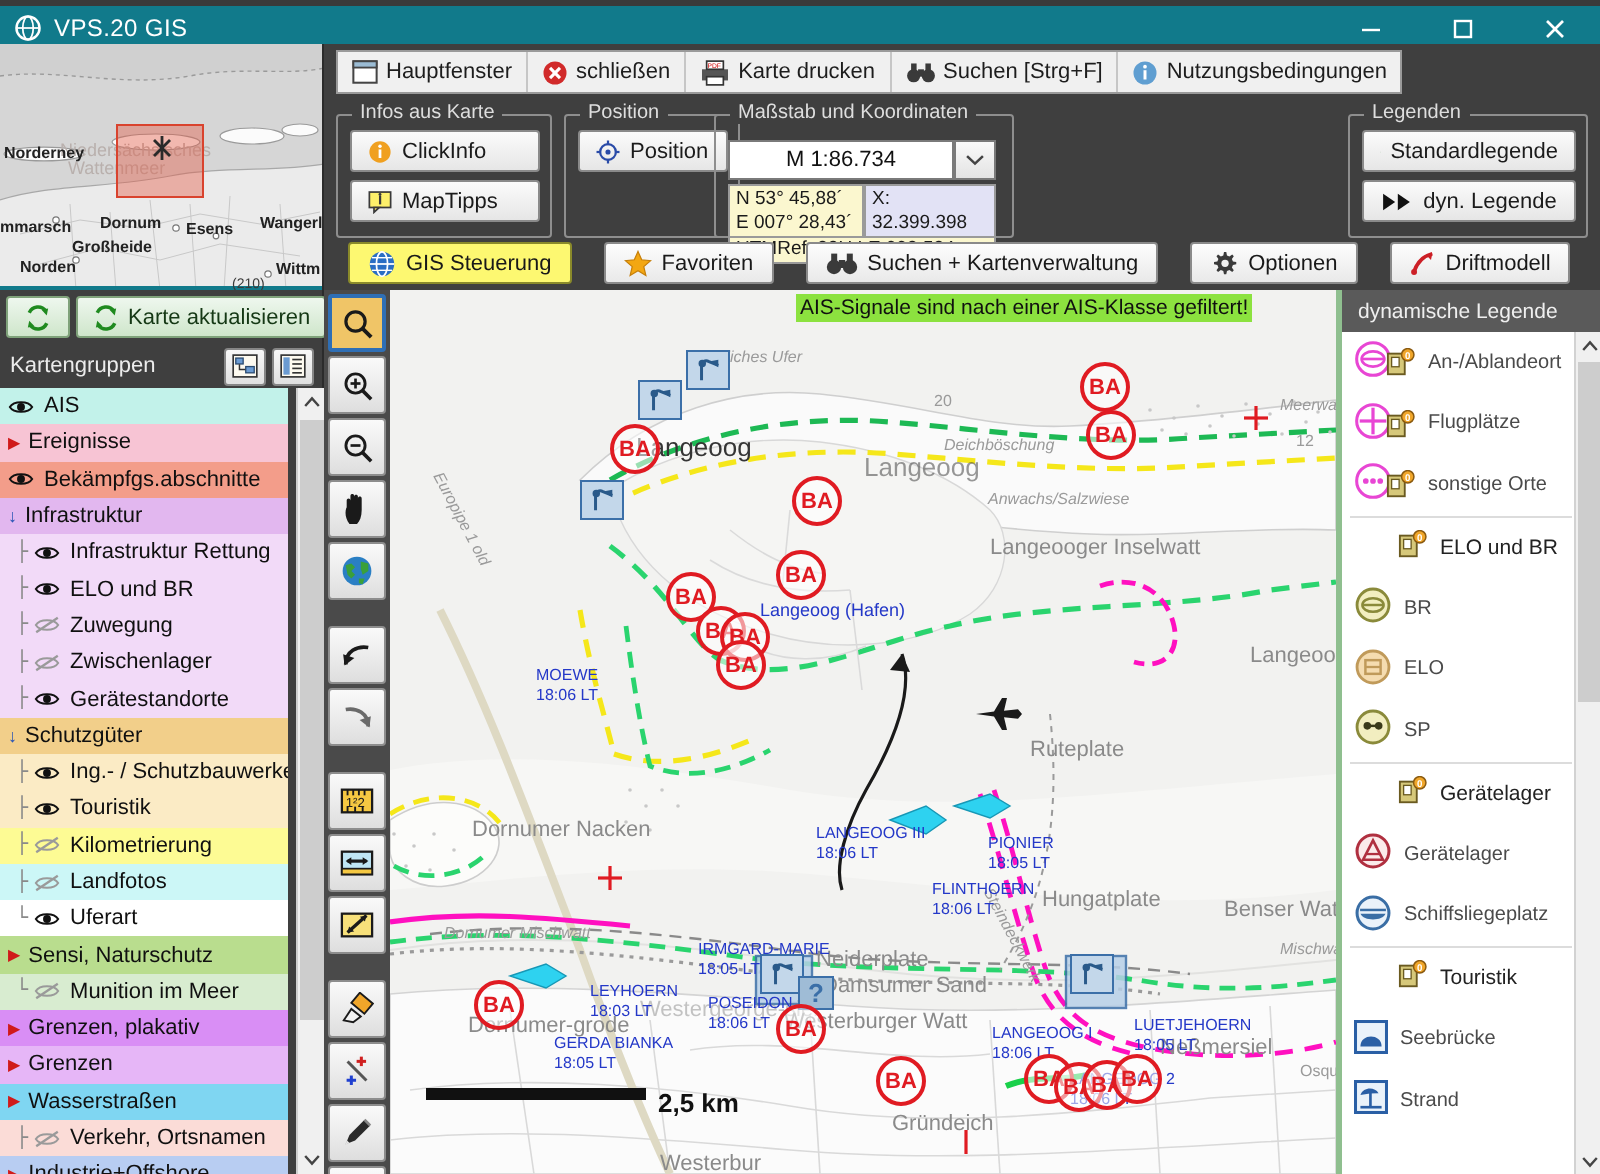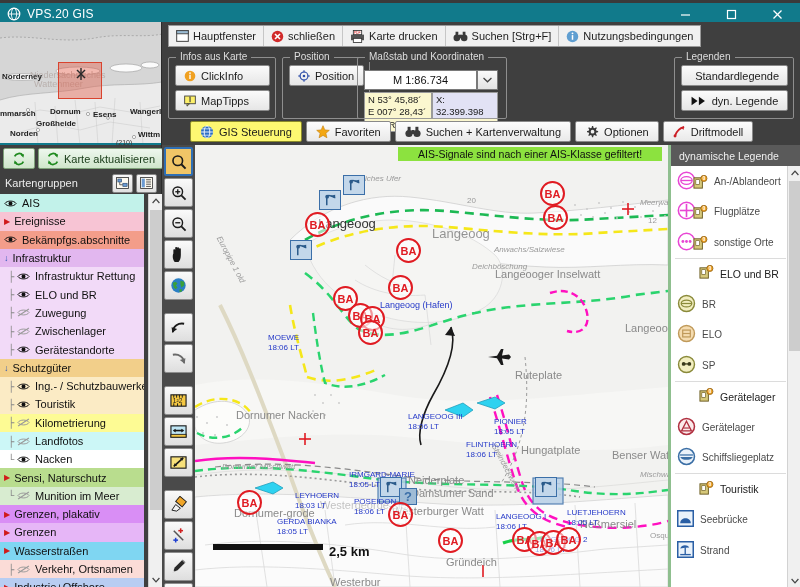--- a/index.html
+++ b/index.html
@@ -83,21 +83,21 @@
   .coordbox {
     position:absolute; font-size:9.5px; color:#1a1a1a;
     border:1px solid #9a9a9a; padding:1px 3px; line-height:12px;
   }
   .coordbox.yellow { background:#fbf7cf; }
   .coordbox.blue   { background:#e2e2f5; }
 
   
   .tabrow {
     position:absolute; left:162px; top:118px; width:638px; height:27px;
-    display:flex; align-items:center; gap:4px; padding-left:28px;
+    display:flex; align-items:center; gap:16px; padding-left:12px;
   }
   .tab {
     display:flex; align-items:center; gap:5px; height:21px; padding:0 9px;
     background:linear-gradient(#fdfdfd,#e9e9e9); border:1px solid #8a8a8a;
     border-radius:2px; color:#191919; font-size:11px; white-space:nowrap;
   }
   .tab.active { background:#fdf871; border-color:#8a8a2a; }
 
   
   .leftpanel {
@@ -165,21 +165,21 @@
   .mt-btn.sel { background:#f0c567; border:2px solid #2f6fb5; }
   .mt-gap { height:9px; }
 
   
   .mapwrap {
     position:absolute; left:195px; top:145px; width:473px; height:442px;
     overflow:hidden; background:#f2f2f0;
   }
   .ais-banner {
     position:absolute; left:203px; top:2px; background:#8ce23f; color:#101010;
-    font-size:10.5px; padding:1px 20px; white-space:nowrap; z-index:40;
+    font-size:10.5px; padding:1px 2px; white-space:nowrap; z-index:40;
   }
   .mlabel {
     position:absolute; font-size:9px; color:#7a7a7a; white-space:nowrap; z-index:12;
   }
   .mlabel.town { font-size:13px; color:#353535; }
   .mlabel.area { font-size:11px; color:#8a8a8a; }
   .mlabel.small { font-size:8px; color:#9a9a9a; }
   .mlabel.italic { font-style:italic; }
   .ship-lbl {
     position:absolute; font-size:8px; color:#2438c8; white-space:nowrap;
@@ -647,21 +647,21 @@
           <span>Landfotos</span>
         </div>
         <div class="tree-row child" style="background: rgb(255, 255, 255);">
           <span class="elbow">└</span>
           <span class="eye">
             <svg width="13" height="9" viewBox="0 0 14 10">
               <path d="M0.8,5 C3,1.4 11,1.4 13.2,5 C11,8.6 3,8.6 0.8,5 Z" fill="none" stroke="#111" stroke-width="1.1"></path>
               <circle cx="7" cy="5" r="2.2" fill="#111"></circle>
             </svg>
           </span>
-          <span>Nacken</span>
+          <span>Uferart</span>
         </div>
         <div class="tree-row" style="background: rgb(185, 221, 142);">
           <span class="tri">▶</span>
           <span>Sensi, Naturschutz</span>
         </div>
         <div class="tree-row child" style="background: rgb(216, 236, 208);">
           <span class="elbow">└</span>
           <span class="eye">
             <svg width="13" height="9" viewBox="0 0 14 10">
               <path d="M0.8,5 C3,1.4 11,1.4 13.2,5 C11,8.6 3,8.6 0.8,5 Z" fill="none" stroke="#9a9a9a" stroke-width="1.1"></path>
@@ -957,21 +957,21 @@
         <div class="mlabel area" style="left: 216px; top: 342px;">Damsumer Sand</div>
         <div class="mlabel area" style="left: 197px; top: 360px;">Westerburger Watt</div>
         <div class="mlabel area" style="left: 39px; top: 362px;">Dornumer-grode</div>
         <div class="mlabel area" style="left: 125px; top: 354px; opacity: 0.5;">Westergeorge-siel</div>
         <div class="mlabel area" style="left: 385px; top: 373px;">Neßmersiel</div>
         <div class="mlabel small" style="left: 455px; top: 386px;">Osquart</div>
         <div class="mlabel area" style="left: 251px; top: 411px;">Gründeich</div>
         <div class="mlabel area" style="left: 135px; top: 431px;">Westerbur</div>
         <div class="mlabel small italic" style="left: 150px; top: 29px;">natürliches Ufer</div>
         <div class="mlabel small italic" style="left: 299px; top: 100px;">Anwachs/Salzwiese</div>
-        <div class="mlabel small italic" style="left: 277px; top: 73px; margin-top: 44px;">Deichböschung</div>
+        <div class="mlabel small italic" style="left: 277px; top: 73px;">Deichböschung</div>
         <div class="mlabel small italic" style="left: 445px; top: 53px;">Meerwatt</div>
         <div class="mlabel small italic" style="left: 10px; top: 110px; transform: rotate(62deg);">Europipe 1 old</div>
         <div class="mlabel small italic" style="left: 27px; top: 317px;">Dornumer Mischwatt</div>
         <div class="mlabel small italic" style="left: 285px; top: 318px; transform: rotate(62deg);">Steindeckwerk</div>
         <div class="mlabel small italic" style="left: 445px; top: 325px;">Mischwatt</div>
         <div class="mlabel small" style="left: 272px; top: 51px;">20</div>
         <div class="mlabel small" style="left: 453px; top: 71px;">12</div>
       </div>
     <div id="ship-labels">
         <div class="ship-lbl" style="left: 73px; top: 188px;">

